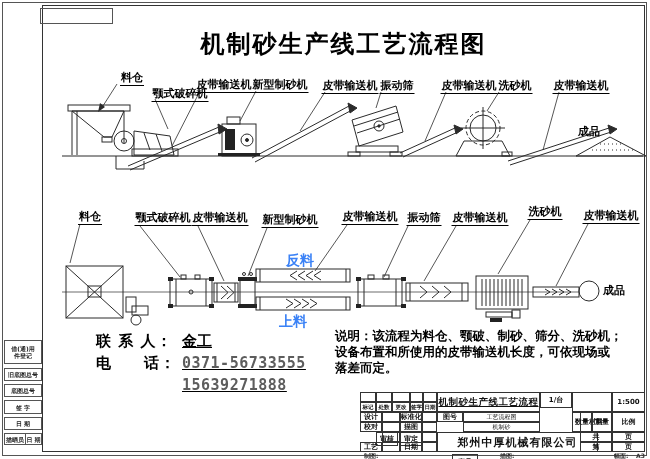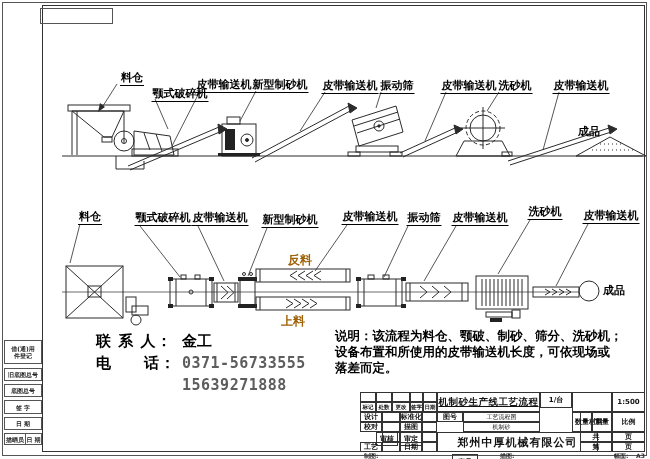--- a/index.html
+++ b/index.html
@@ -7,22 +7,22 @@
          font-family:"DejaVu Sans","Liberation Sans",sans-serif;color:#111;}
   .outer-frame{position:absolute;left:2px;top:2px;width:645px;height:454px;border:1px solid #555;box-sizing:border-box;}
   .inner-frame{position:absolute;left:42px;top:5px;width:603px;height:447px;border:1.5px solid #333;box-sizing:border-box;}
   .corner-box{position:absolute;left:40px;top:8px;width:73px;height:16px;border:1px solid #555;box-sizing:border-box;}
   .art{position:absolute;left:0;top:0;}
   .main-title{position:absolute;left:42px;top:28px;width:603px;text-align:center;
               font-size:24px;font-weight:bold;letter-spacing:2px;color:#000;}
   .lbl{position:absolute;font-size:11px;font-weight:bold;white-space:nowrap;color:#000;
        border-bottom:1px solid #000;padding:0 1px 1px 1px;transform:translateX(-50%);line-height:1.05;}
   .lbl.nounder{border-bottom:none;transform:none;padding:0;}
-  .flow-lbl{position:absolute;font-size:12px;font-weight:bold;color:#a16207;transform:translateX(-50%);white-space:nowrap;}
-  .contact{position:absolute;left:96px;top:330px;font-weight:bold;font-size:15px;color:#000;}
+  .flow-lbl{position:absolute;font-size:14px;font-weight:bold;color:#3b82f6;transform:translateX(-50%);white-space:nowrap;}
+  .contact{position:absolute;left:96px;top:330px;font-weight:bold;font-size:15px;color:#000;text-decoration:underline;}
   .contact-row{height:22px;line-height:22px;white-space:nowrap;}
   .c-label{display:inline-block;width:86px;letter-spacing:1px;}
   .phone{font-family:"DejaVu Sans Mono","Liberation Mono",monospace;color:#5d5d5d;font-weight:bold;
          font-size:15px;letter-spacing:0.5px;}
   .notes{position:absolute;left:335px;top:328px;width:300px;font-size:12.5px;font-weight:bold;
          line-height:16px;color:#000;white-space:nowrap;}
   .tblock{position:absolute;left:360px;top:392px;width:285px;height:60px;}
   .tb-cell{position:absolute;border:1px solid #333;box-sizing:border-box;display:flex;align-items:center;
            justify-content:center;font-weight:bold;color:#111;font-size:7px;white-space:nowrap;overflow:hidden;}
   .f5{font-size:5.5px;}.f6{font-size:6px;font-weight:normal;}.f9{font-size:9.5px;letter-spacing:0.5px;text-decoration:underline;}
@@ -258,20 +258,21 @@
         <line x1="267" y1="228" x2="248" y2="276"></line>
         <line x1="347" y1="225" x2="315" y2="271"></line>
         <line x1="408" y1="226" x2="384" y2="277"></line>
         <line x1="456" y1="226" x2="424" y2="281"></line>
         <line x1="530" y1="220" x2="498" y2="274"></line>
         <line x1="588" y1="224" x2="556" y2="286"></line>
       </g>
     </g>
   </svg>
 
+  <div class="main-title">机制砂生产线工艺流程图</div>
 
   <div class="lbl" style="left:132px;top:72px;">料仓</div>
   <div class="lbl" style="left:180px;top:88px;">颚式破碎机</div>
   <div class="lbl" style="left:224px;top:79px;">皮带输送机</div>
   <div class="lbl" style="left:280px;top:79px;">新型制砂机</div>
   <div class="lbl" style="left:350px;top:80px;">皮带输送机</div>
   <div class="lbl" style="left:397px;top:80px;">振动筛</div>
   <div class="lbl" style="left:469px;top:80px;">皮带输送机</div>
   <div class="lbl" style="left:515px;top:80px;">洗砂机</div>
   <div class="lbl" style="left:581px;top:80px;">皮带输送机</div>

